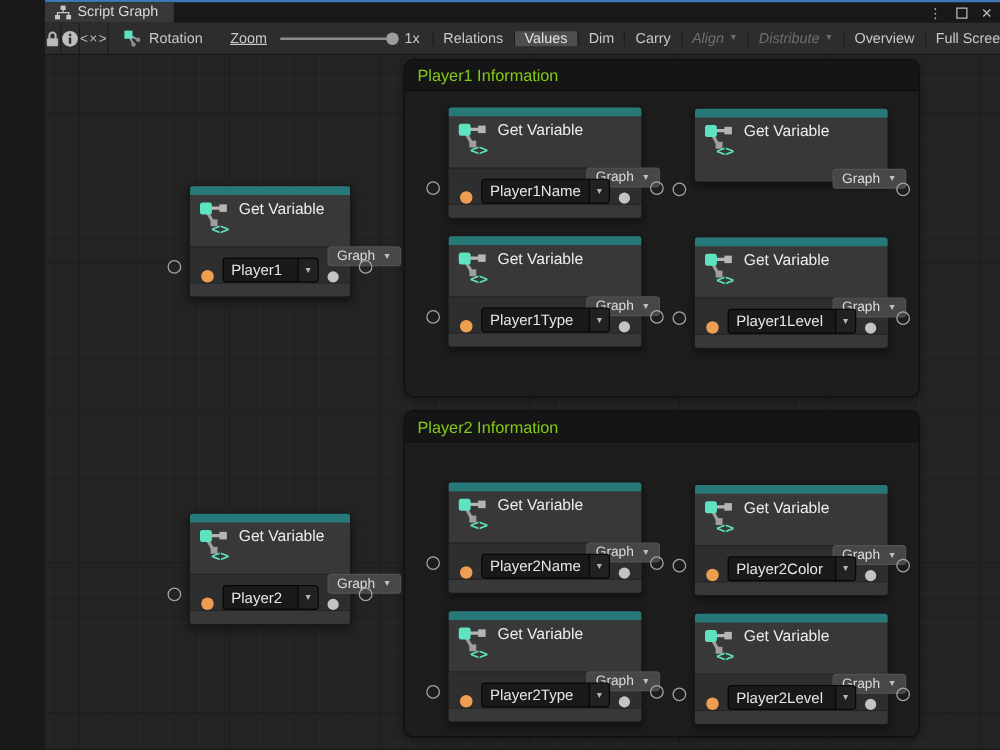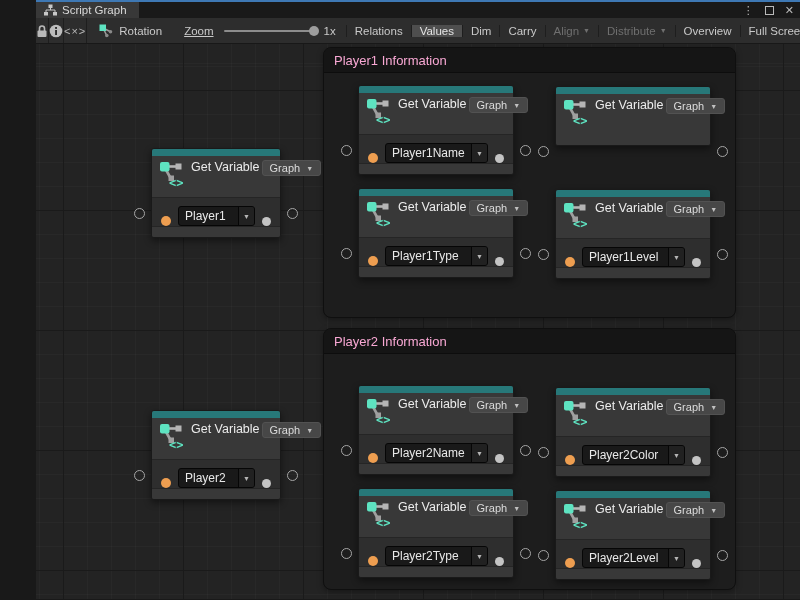--- a/index.html
+++ b/index.html
@@ -26,49 +26,49 @@
   .tb-rotation { display:flex; align-items:center; gap:6px; padding:0 12px; }
   .tb-zoom { display:flex; align-items:center; padding:0 10px; }
   .tb-zoom-label { margin-right:10px;text-decoration:underline; }
   .zoom-track { position:relative; width:90px; height:2px; background:#8d8d8d; border-radius:1px; }
   .zoom-handle { position:absolute; right:-5px; top:-4px; width:10px; height:10px; border-radius:50%; background:#9d9d9d; }
   .tb-zoom-value { margin-left:10px; }
   .tb-btn-group { margin-left:auto; display:flex; align-items:center; }
   .tb-btn { display:flex; align-items:center; gap:4px; padding:0 8px; border-left:1px solid #1e1e1e;
             white-space:nowrap; cursor:default; }
   .tb-btn.active { background:#4e4e4e; color:#e4e4e4; }
-  .tb-btn.disabled { color:#6f6f6f; }
+  .tb-btn.disabled { color:#6f6f6f;font-style:italic; }
   .caret { font-size:7px; line-height:1; }
 
   
   .canvas { position:relative; width:800px; height:555px; background-color:#232323; overflow:hidden;
     background-image:
       repeating-linear-gradient(to right,#1a1a1a 0,#1a1a1a 1px,transparent 1px,transparent 120px),
       repeating-linear-gradient(to bottom,#1a1a1a 0,#1a1a1a 1px,transparent 1px,transparent 120px),
       repeating-linear-gradient(to right,rgba(255,255,255,.022) 0,rgba(255,255,255,.022) 1px,transparent 1px,transparent 24px),
       repeating-linear-gradient(to bottom,rgba(255,255,255,.022) 0,rgba(255,255,255,.022) 1px,transparent 1px,transparent 24px);
     background-position:27px 0,0 46px,3px 0,0 22px; }
 
   
   .group { position:absolute; background:#1d1d1d; border:1px solid #0f0f0f; border-radius:8px;
            box-shadow:0 2px 6px rgba(0,0,0,.35); }
   .group-header { height:25px; line-height:25px; padding:0 10px; background:#151515;
                   border-radius:7px 7px 0 0; border-bottom:1px solid #0d0d0d;
-                  font-size:13px; color:#f9a8d4; white-space:nowrap; overflow:hidden; }
+                  font-size:13px; color:#84cc16; white-space:nowrap; overflow:hidden; }
 
   
   .node { position:absolute; background:#383838; border:1px solid #191919; border-radius:3px;
           box-shadow:0 3px 7px rgba(0,0,0,.45); }
   .node-teal { height:7px; background:#277879; border-radius:2px 2px 0 0; }
   .node-head { display:flex; gap:6px; padding:4px 8px 0 7px; height:41px; }
   .node-icon { width:26px; height:27px; flex:0 0 26px; margin-top:1px; }
   .node-head-text { display:flex; flex-direction:row; align-items:flex-start; gap:2px; }
   .node-title { color:#ececec; font-size:12.5px; line-height:15px; white-space:nowrap; }
   .kind-chip { display:inline-flex; align-items:center; gap:6px; background:#474747; border:1px solid #525252;
-               border-radius:3px; padding:1px 7px; font-size:11px; color:#dcdcdc; cursor:default; }
+               border-radius:3px; padding:1px 7px; font-size:11px; color:#dcdcdc; cursor:default;margin-top:37px; }
   .kind-chip .caret { color:#c0c0c0; }
   .node-row { display:flex; align-items:flex-end; gap:7px; height:30px; padding:0 9px;
               background:#2e2e2e; border-top:1px solid #252525; border-bottom:1px solid #252525; }
   .dot { flex:0 0 auto; width:10px; height:10px; border-radius:50%; }
   .dot.orange { background:#ee9e50; }
   .dot.gray { width:9px; height:9px; background:#c4c4c4; }
   .var-field { flex:1; display:flex; align-items:stretch; height:20px; background:#191919;
                border:1px solid #060606; border-radius:3px; overflow:hidden; cursor:default; }
   .var-name { flex:1; display:flex; align-items:center; padding:0 6px; font-size:12px; color:#e8e8e8;
               white-space:nowrap; overflow:hidden; }

